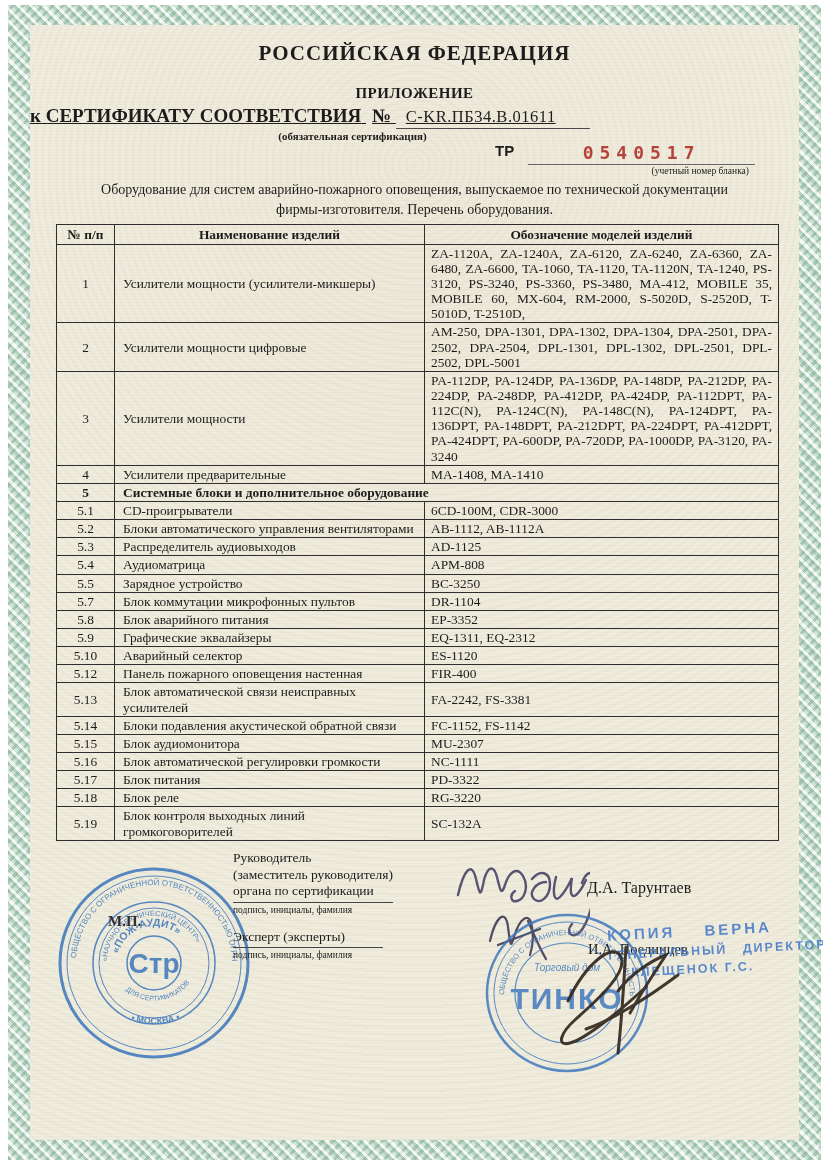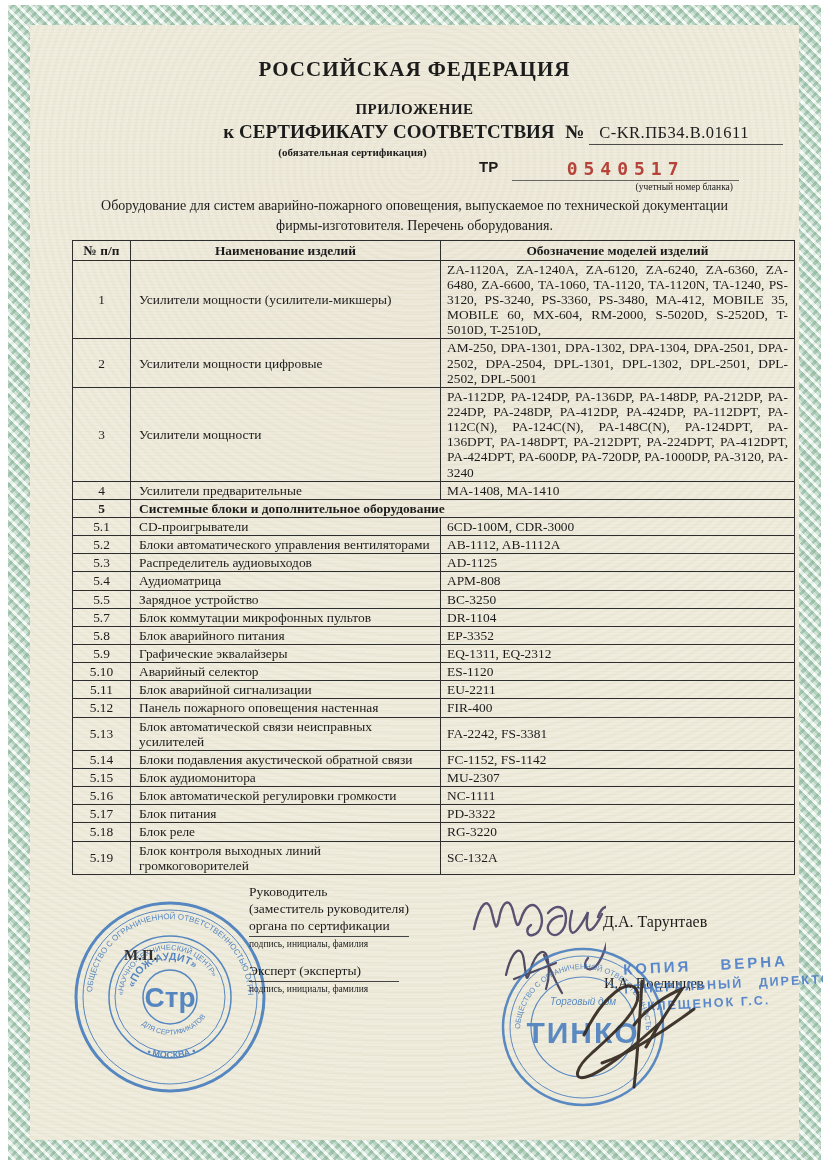--- a/index.html
+++ b/index.html
@@ -8,24 +8,24 @@
     background:
       repeating-linear-gradient(45deg, rgba(124,170,140,.45) 0 3px, rgba(255,255,255,.65) 3px 6px, rgba(124,170,140,.18) 6px 9px),
       repeating-linear-gradient(-45deg, rgba(124,170,140,.35) 0 3px, rgba(244,252,247,.6) 3px 7px),
       #cfe2d5;}
   .cert{position:absolute;left:22px;top:20px;right:22px;bottom:20px;
     background:
       radial-gradient(circle at 50% 22%, rgba(205,160,150,0.05), transparent 42%),
       repeating-radial-gradient(circle at 50% 140px, rgba(160,140,100,0.045) 0 3px, rgba(255,255,255,0) 3px 7px),
       repeating-linear-gradient(0deg, rgba(150,160,130,0.05) 0 1px, transparent 1px 3px),
       #f0edde;}
-  .content{position:absolute;inset:0;padding:16px;}
+  .content{position:absolute;inset:0;padding:0;}
   .t-country{text-align:center;margin-top:16px;font-size:21px;font-weight:bold;letter-spacing:1px;}
   .t-app{text-align:center;margin-top:19px;font-size:15px;font-weight:bold;letter-spacing:.5px;}
-  .t-certline{text-align:right;margin-top:3px;font-size:19px;font-weight:bold;white-space:nowrap;}
+  .t-certline{text-align:left;margin-top:3px;font-size:19px;font-weight:bold;white-space:nowrap;text-decoration:underline;}
   .t-certline .num-sign{margin-left:6px;}
   .cert-no{font-size:16.5px;font-weight:normal;border-bottom:1px solid #4a4a4a;padding:0 34px 2px 10px;letter-spacing:.5px;}
   .t-mandatory{text-align:center;font-size:11px;font-weight:bold;margin-top:3px;transform:translateX(-62px);}
   .tr-block{width:260px;margin:0 44px 0 auto;margin-top:0px;}
   .tr-row{display:flex;align-items:flex-start;}
   .tr-label{font-weight:bold;font-size:15px;font-family:"Liberation Sans",sans-serif;margin-right:14px;}
   .tr-num{flex:1;text-align:center;color:#b5433a;font-size:18px;font-weight:bold;letter-spacing:6px;border-bottom:1px solid #666;padding-bottom:1px;font-family:"DejaVu Sans Mono",monospace;}
   .tr-caption{text-align:right;font-size:9.5px;margin-top:1px;padding-right:6px;}
   .t-desc{width:640px;margin:4px auto 3px auto;text-align:center;font-weight:normal;font-size:14px;line-height:1.45;}
   table.equip{border-collapse:collapse;width:722px;margin-left:26px;table-layout:fixed;}
@@ -158,25 +158,20 @@
           <td class="c-num">5.9</td>
           <td class="c-name">Графические эквалайзеры</td>
           <td class="c-models">EQ-1311, EQ-2312</td>
         </tr>
             <tr>
           <td class="c-num">5.10</td>
           <td class="c-name">Аварийный селектор</td>
           <td class="c-models">ES-1120</td>
         </tr>
             <tr>
-          <td class="c-num">5.11</td>
-          <td class="c-name">Блок аварийной сигнализации</td>
-          <td class="c-models">EU-2211</td>
-        </tr>
-            <tr>
           <td class="c-num">5.12</td>
           <td class="c-name">Панель пожарного оповещения настенная</td>
           <td class="c-models">FIR-400</td>
         </tr>
             <tr>
           <td class="c-num">5.13</td>
           <td class="c-name">Блок автоматической связи неисправных усилителей</td>
           <td class="c-models">FA-2242, FS-3381</td>
         </tr>
             <tr>

